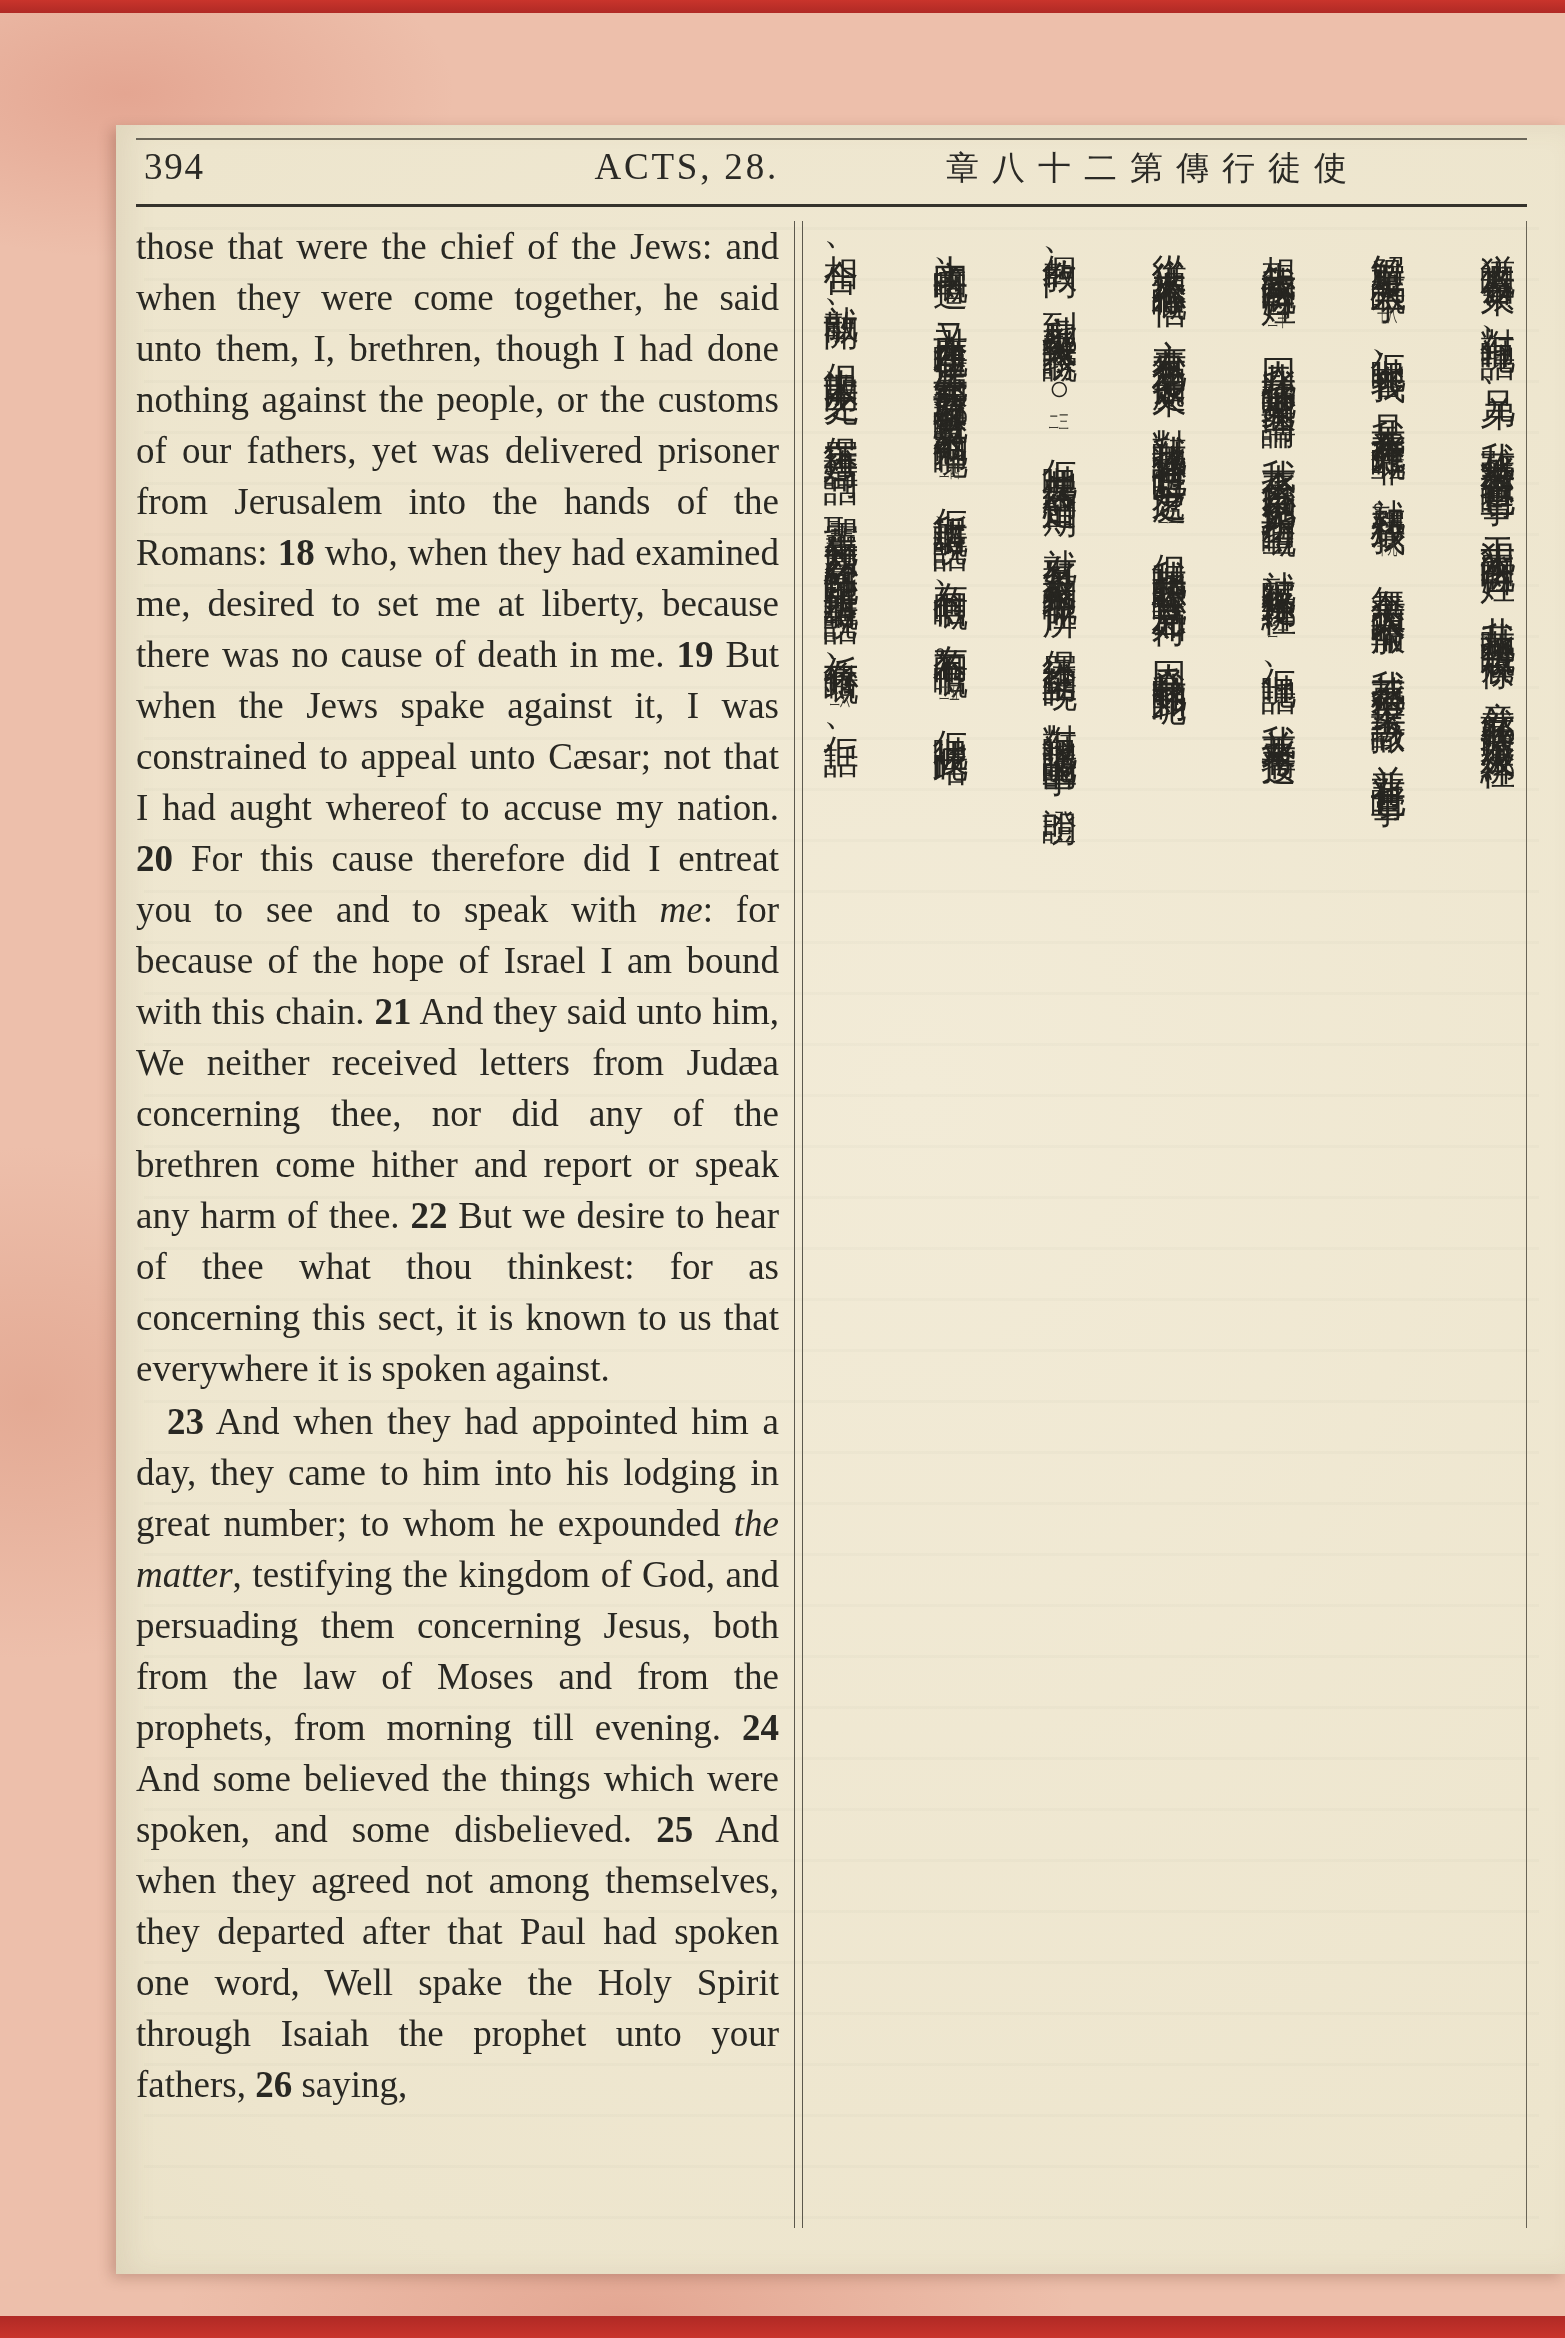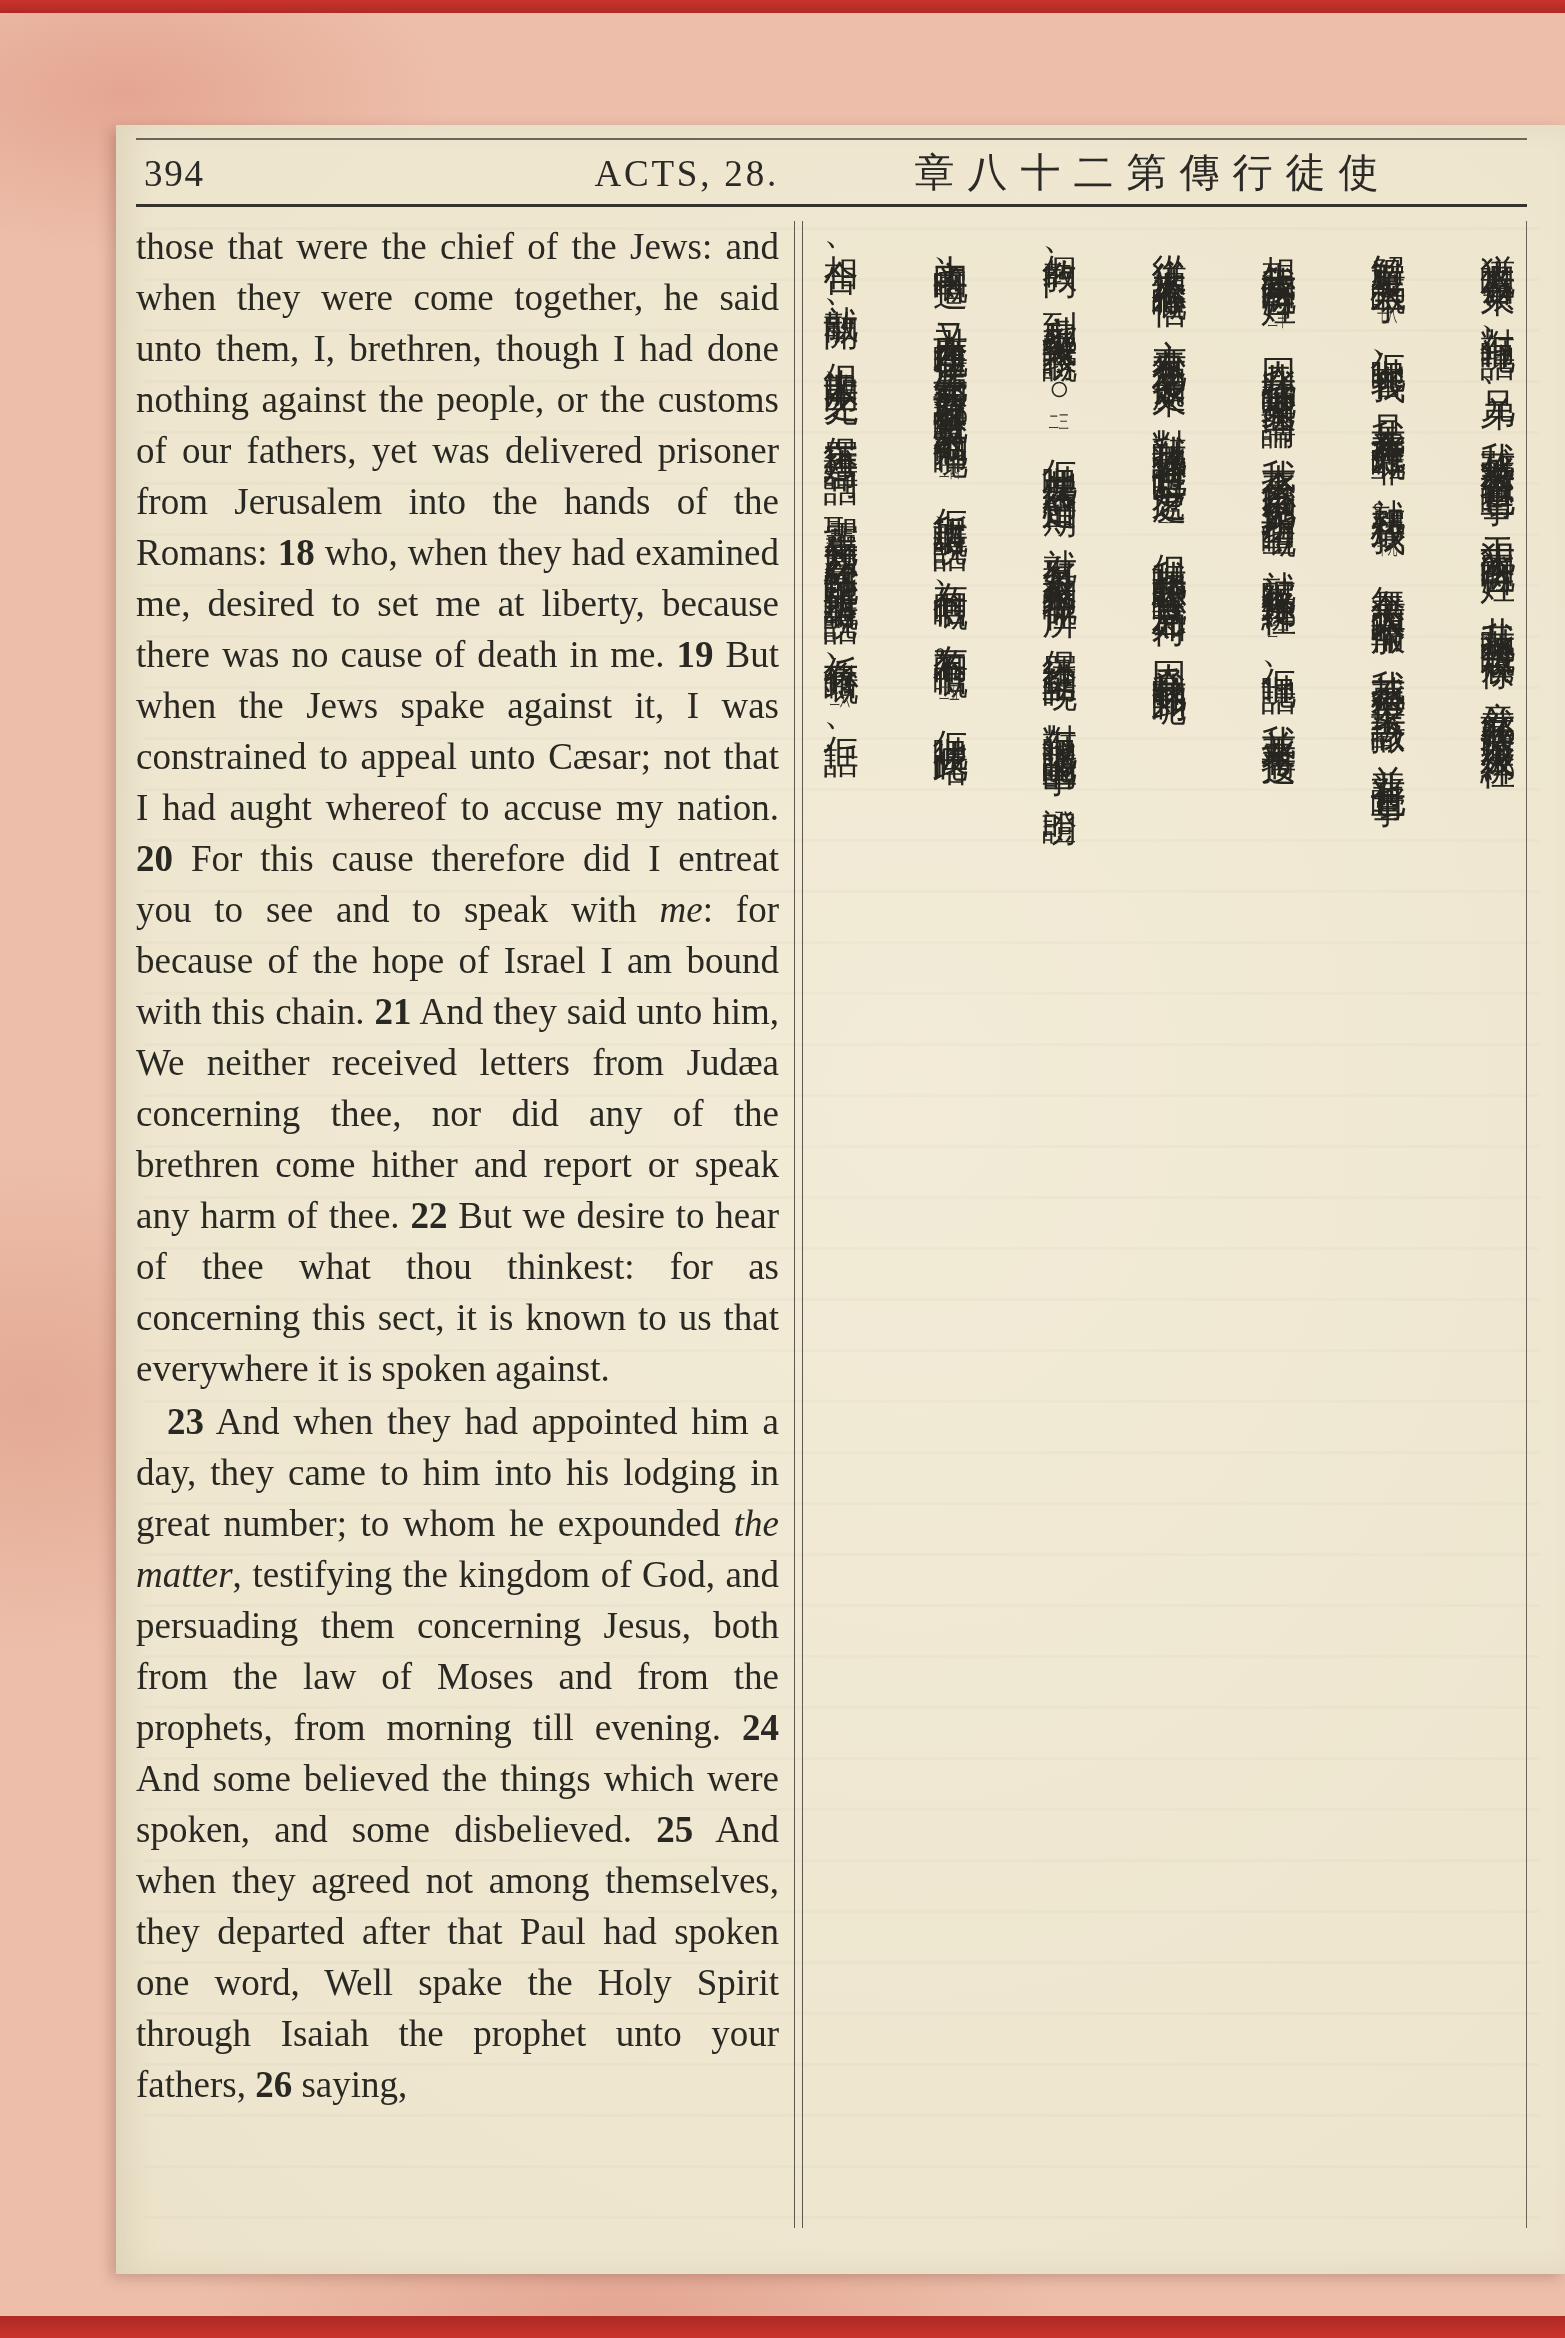--- a/index.html
+++ b/index.html
@@ -26,21 +26,21 @@
       radial-gradient(ellipse 120% 100% at 55% 45%, #f2ebd7 0%, #ede5cd 60%, #e4dabd 100%);
     box-shadow: -5.5px 3.7px 13px rgba(80,30,20,.25), inset 13px 0 27.5px rgba(120,90,60,.10);
   }
   .page-inner{position:absolute;left:20px;top:13px;right:39px;bottom:27.5px;color:#2b2a26;}
 
   .top-rule{height:1.8px;background:#4a463c;opacity:.8;}
   .page-header{display:flex;align-items:baseline;height:53px;margin-top:5.5px;}
   .head-left{width:643px;position:relative;}
   .page-number{position:absolute;left:8px;top:0;font-size:37px;letter-spacing:1.8px;}
   .head-title-en{text-align:right;font-size:37px;letter-spacing:2.8px;}
-  .head-right{flex:1;text-align:center;font-size:40px;letter-spacing:13px;
+  .head-right{flex:1;text-align:center;font-size:33px;letter-spacing:13px;
     font-family:"Liberation Serif", serif;}
   .header-rule{height:2.8px;background:#35332c;margin-top:5.5px;}
 
   .content{display:flex;margin-top:14.7px;height:2007px;overflow:hidden;
     border-right:1.8px solid rgba(60,56,46,.75);}
   .english{width:643px;font-size:37px;line-height:51px;text-align:justify;
     text-justify:inter-word;color:#292823;}
   .english p{margin:0;}
   .english p + p{text-indent:31px;margin-top:1.8px;}
   .english .vnum{font-weight:bold;}

